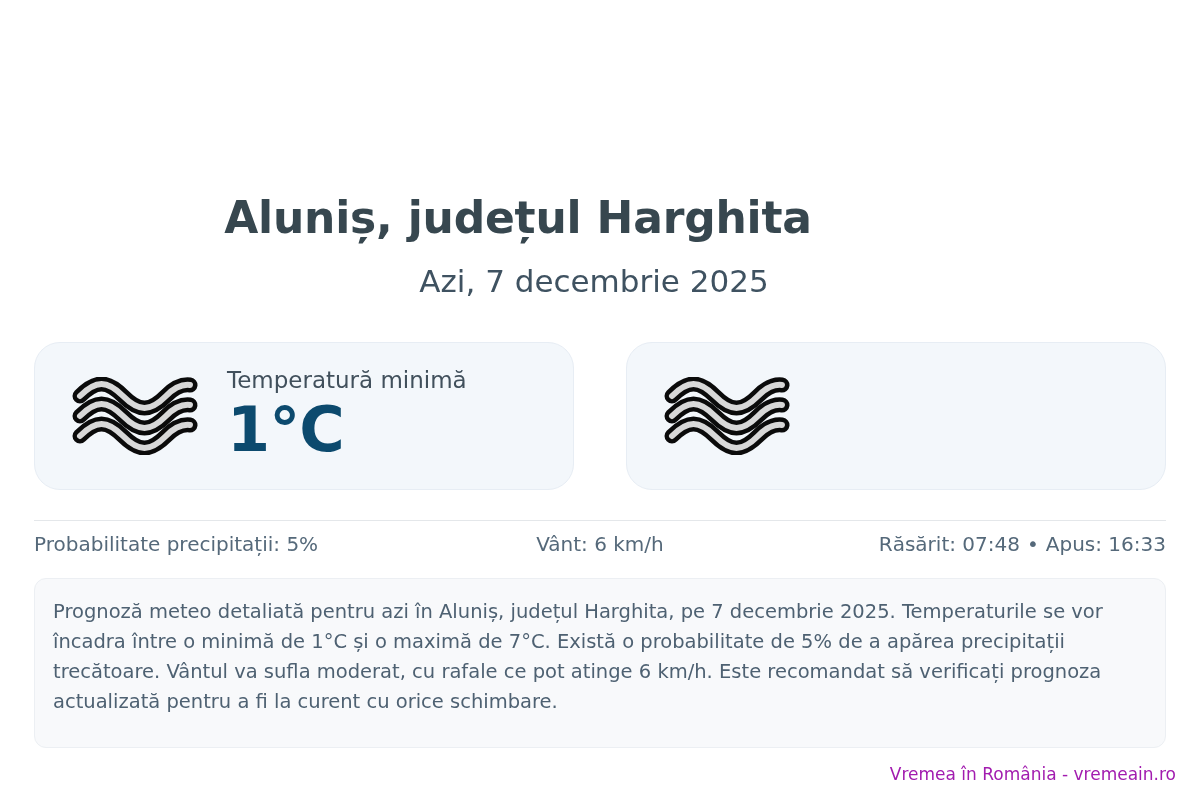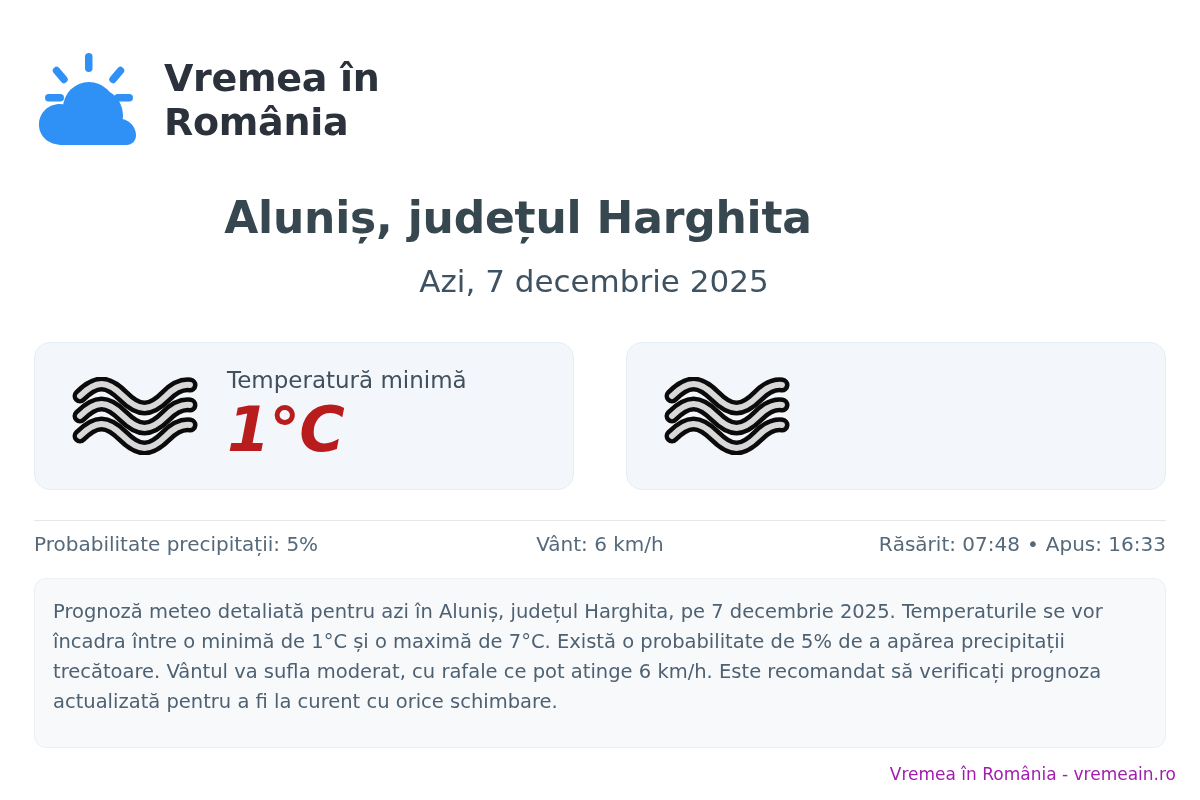--- a/index.html
+++ b/index.html
@@ -74,21 +74,21 @@
     top: 342px;
     width: 1132px;
     height: 148px;
     display: flex;
     gap: 52px;
   }
   .temp-card {
     flex: 1 1 0;
     background: #f3f7fb;
     border: 1px solid #e7edf4;
-    border-radius: 16px;
+    border-radius: 26px;
     display: flex;
     align-items: center;
     padding: 0 26px 0 34px;
     gap: 26px;
   }
   .wave-icon {
     width: 132px;
     height: 78px;
     flex: none;
     display: block;
@@ -100,24 +100,23 @@
     gap: 2px;
   }
   .temp-label {
     font-size: 23px;
     color: #41505c;
     line-height: 1.1;
   }
   .temp-value {
     font-size: 62px;
     font-weight: bold;
-    color: #b91c1c;
+    color: #0c4a6e;
     line-height: 1.12;
     letter-spacing: -1px;
-    font-style: italic;
   }
 
   
   .divider {
     position: absolute;
     left: 34px;
     top: 520px;
     width: 1132px;
     height: 1px;
     background: #e4e7ea;
@@ -166,37 +165,20 @@
     font-size: 17px;
     color: #a21caf;
     text-align: right;
   }
 </style>
 </head>
 <body>
 
 <div class="page">
 
-  <div class="brand">
-    <svg class="brand-icon" viewBox="0 0 106 100">
-      <g fill="#2f90f5">
-        <rect x="49" y="3" width="7.5" height="19" rx="3.75"></rect>
-        <rect x="20.5" y="15.5" width="7.5" height="19" rx="3.75" transform="rotate(-40 24.25 25)"></rect>
-        <rect x="77" y="15.5" width="7.5" height="19" rx="3.75" transform="rotate(40 80.75 25)"></rect>
-        <rect x="9" y="44" width="19" height="7.5" rx="3.75"></rect>
-        <rect x="78" y="44" width="19" height="7.5" rx="3.75"></rect>
-        <circle cx="53" cy="58" r="26"></circle>
-        <path d="M27 95 C12 95 3 86 3 74.5 C3 63 12 54 24 54 C27.5 54 30.8 54.8 33.6 56.2
-                 C37.4 45.5 47.6 38 59.6 38 C74.8 38 87 50.2 87 65.4 C87 66.6 86.9 67.8 86.7 69
-                 C94.5 70.8 100 77.5 100 85.2 C100 90.6 96.2 95 90.5 95 Z"></path>
-      </g>
-    </svg>
-    <div class="brand-text">Vremea în
-România</div>
-  </div>
 
   <div class="page-title">Aluniș, județul Harghita</div>
   <div class="page-subtitle">Azi, 7 decembrie 2025</div>
 
   <div class="cards">
 
     <div class="temp-card">
       <svg class="wave-icon" viewBox="0 0 132 78">
         <g fill="none" stroke="#0b0b0b" stroke-width="15" stroke-linecap="round">
           <path d="M11 19 C27 3 38 3 54 19 C70 35 81 35 97 19 C106 10 113 7 121 8"></path>

